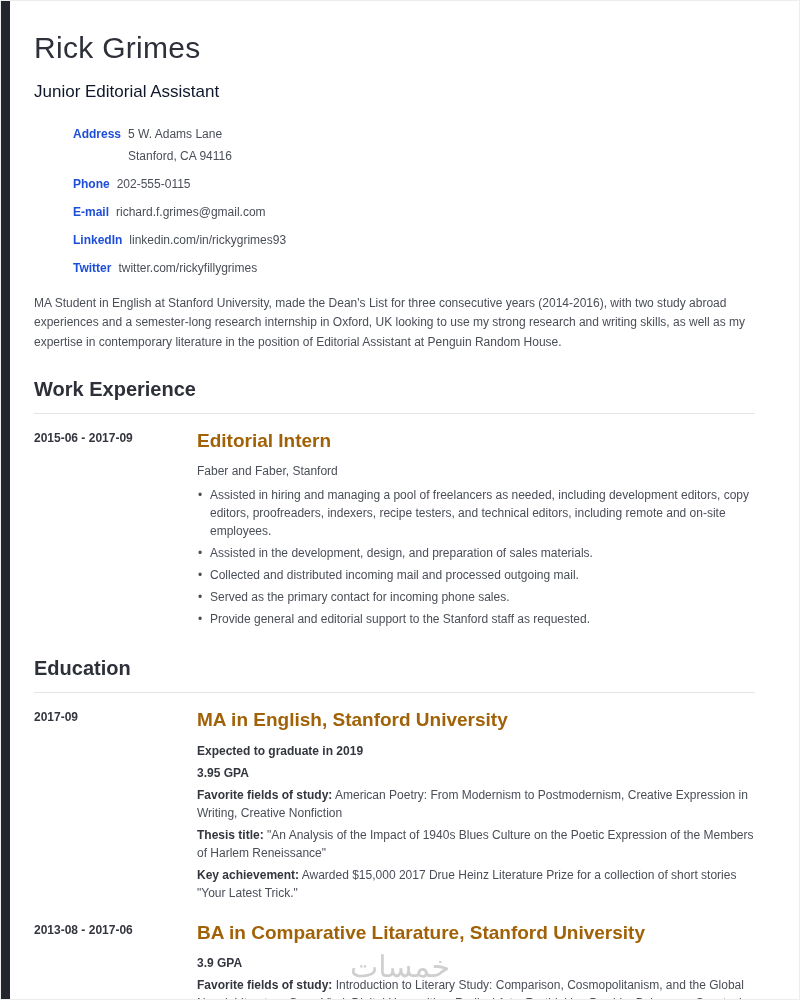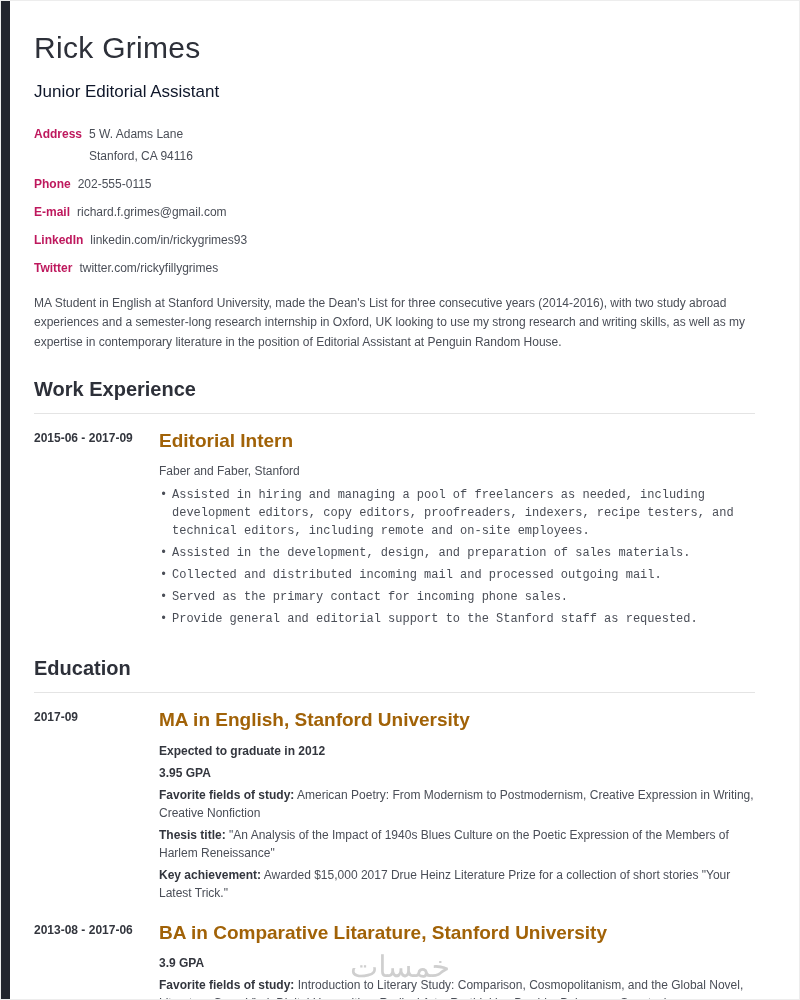--- a/index.html
+++ b/index.html
@@ -10,36 +10,36 @@
     color:#4a4e57; font-family:"Liberation Sans", sans-serif;
     font-size:12px; line-height:1.5;
   }
   .accent-bar { position:absolute; left:0; top:0; bottom:0; width:9px; background:#23262e; }
   .content { padding:24px 44px 0 33px; position:relative; z-index:1; }
 
   .name { font-size:30px; font-weight:400; color:#2d3039; margin:0 0 9px; letter-spacing:.3px; }
   .job-title { font-size:17px; font-weight:400; color:#0f172a; margin:0 0 20px; }
 
   .contact-row { display:flex; margin-bottom:10px; }
-  .contact-label { font-weight:700; color:#be185d; margin-right:7px; white-space:nowrap; }
+  .contact-label { font-weight:700; color:#1d4ed8; margin-right:7px; white-space:nowrap;margin-left:39px; }
   .contact-value { color:#4a4e57; }
   .contact-value .line2 { margin-top:4px; }
 
   .summary { margin:17px 0 0; line-height:1.65; }
 
   .section { margin-top:21px; }
   .section-heading { font-size:20px; font-weight:700; color:#2d3039; margin:0 0 13px; padding-bottom:9px; border-bottom:1px solid #e4e4e4; }
 
-  .entry { display:flex; margin-bottom:13px; }
+  .entry { display:flex; margin-bottom:13px;gap:38px; }
   .entry-dates { width:125px; flex-shrink:0; font-weight:700; color:#33363e; padding-top:2px; }
   .entry-body { flex:1; min-width:0; }
   .entry-title { font-size:19px; font-weight:700; color:#a16207; margin:0 0 7px; }
   .entry-company { margin:0 0 6px; }
 
-  ul.bullets { margin:0; padding:0; list-style:none;font-family:Liberation Mono, monospace; }
+  ul.bullets { margin:0; padding:0; list-style:none; }
   ul.bullets li { position:relative; padding-left:13px; margin-bottom:4px; }
   ul.bullets li::before { content:"\2022"; position:absolute; left:1px; top:0; color:#4a4e57; }
 
   .detail { margin:0 0 4px; }
   .bold-line, .detail-label { font-weight:700; color:#33363e; }
 
   .watermark { position:absolute; left:50%; bottom:10px; transform:translateX(-50%); font-size:30px; color:#cfcfcf; z-index:0; }
 </style>
 </head>
 <body>
@@ -99,21 +99,21 @@
       </div>
     </div>
 
     <div class="section">
       <h2 class="section-heading">Education</h2>
 
       <div class="entry">
         <div class="entry-dates">2017-09</div>
         <div class="entry-body">
           <h3 class="entry-title">MA in English, Stanford University</h3>
-          <p class="detail bold-line">Expected to graduate in 2012</p>
+          <p class="detail bold-line">Expected to graduate in 2019</p>
           <p class="detail bold-line">3.95 GPA</p>
           <p class="detail"><span class="detail-label">Favorite fields of study:</span><span> American Poetry: From Modernism to Postmodernism, Creative Expression in Writing, Creative Nonfiction</span></p>
           <p class="detail"><span class="detail-label">Thesis title:</span><span> "An Analysis of the Impact of 1940s Blues Culture on the Poetic Expression of the Members of Harlem Reneissance"</span></p>
           <p class="detail"><span class="detail-label">Key achievement:</span><span> Awarded $15,000 2017 Drue Heinz Literature Prize for a collection of short stories "Your Latest Trick."</span></p>
         </div>
       </div>
 
       <div class="entry">
         <div class="entry-dates">2013-08 - 2017-06</div>
         <div class="entry-body">

